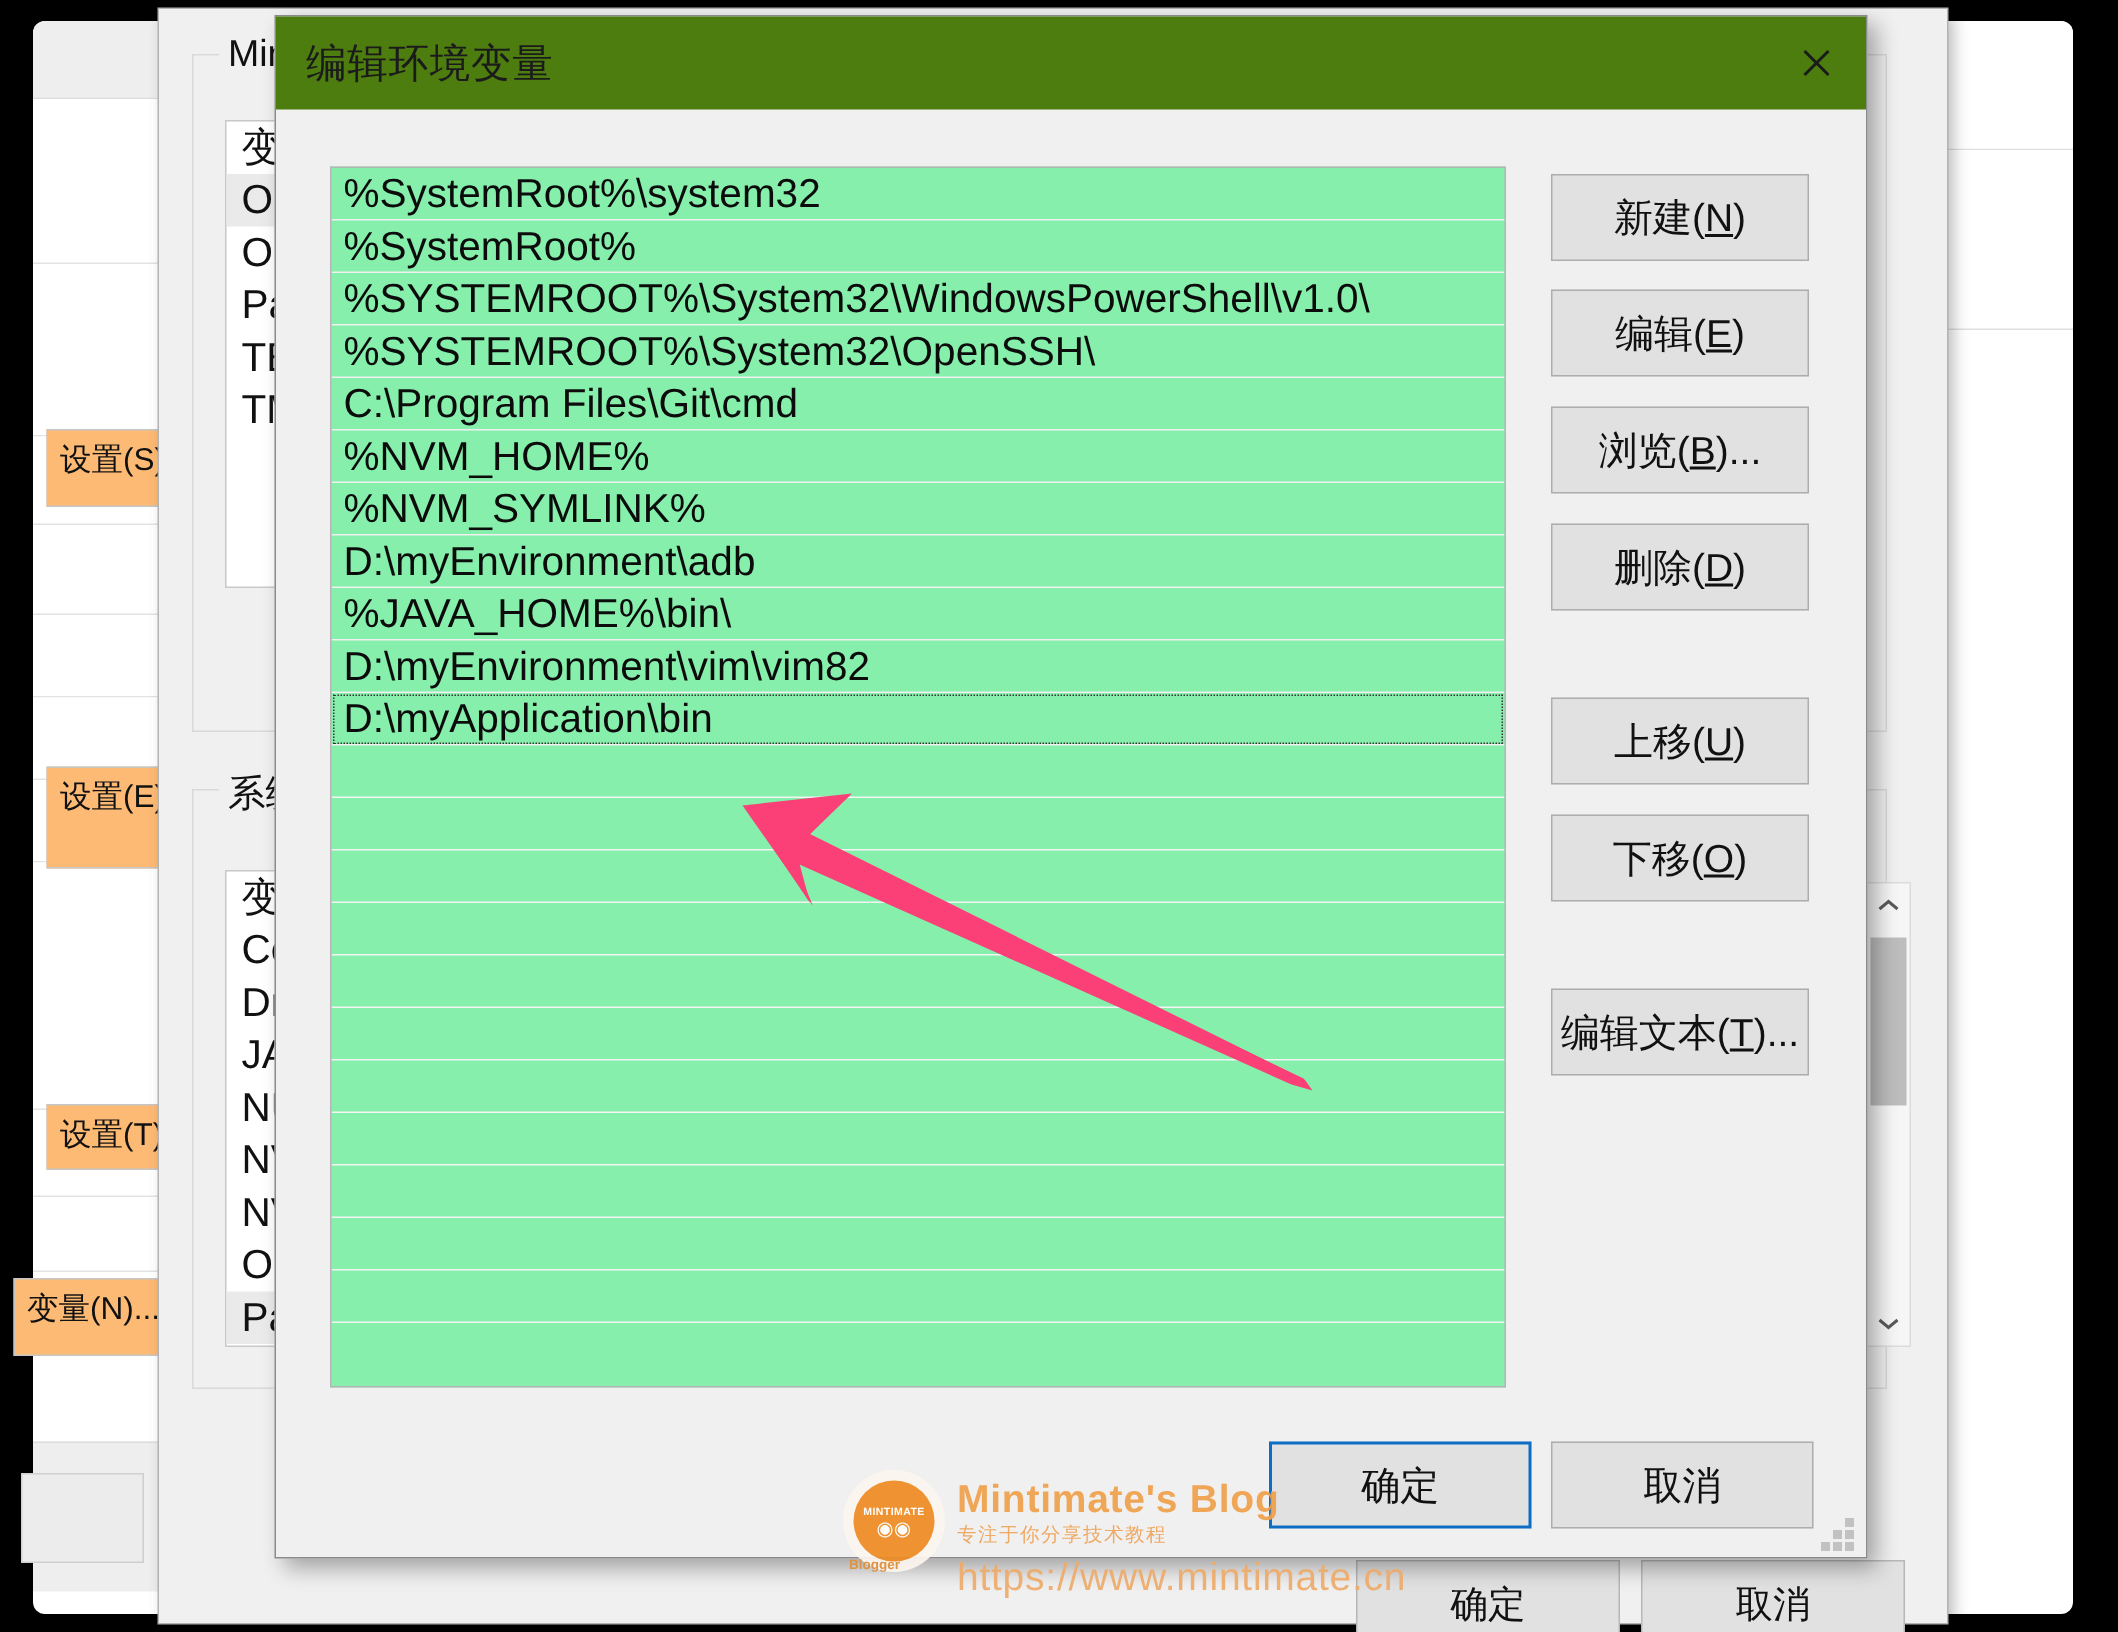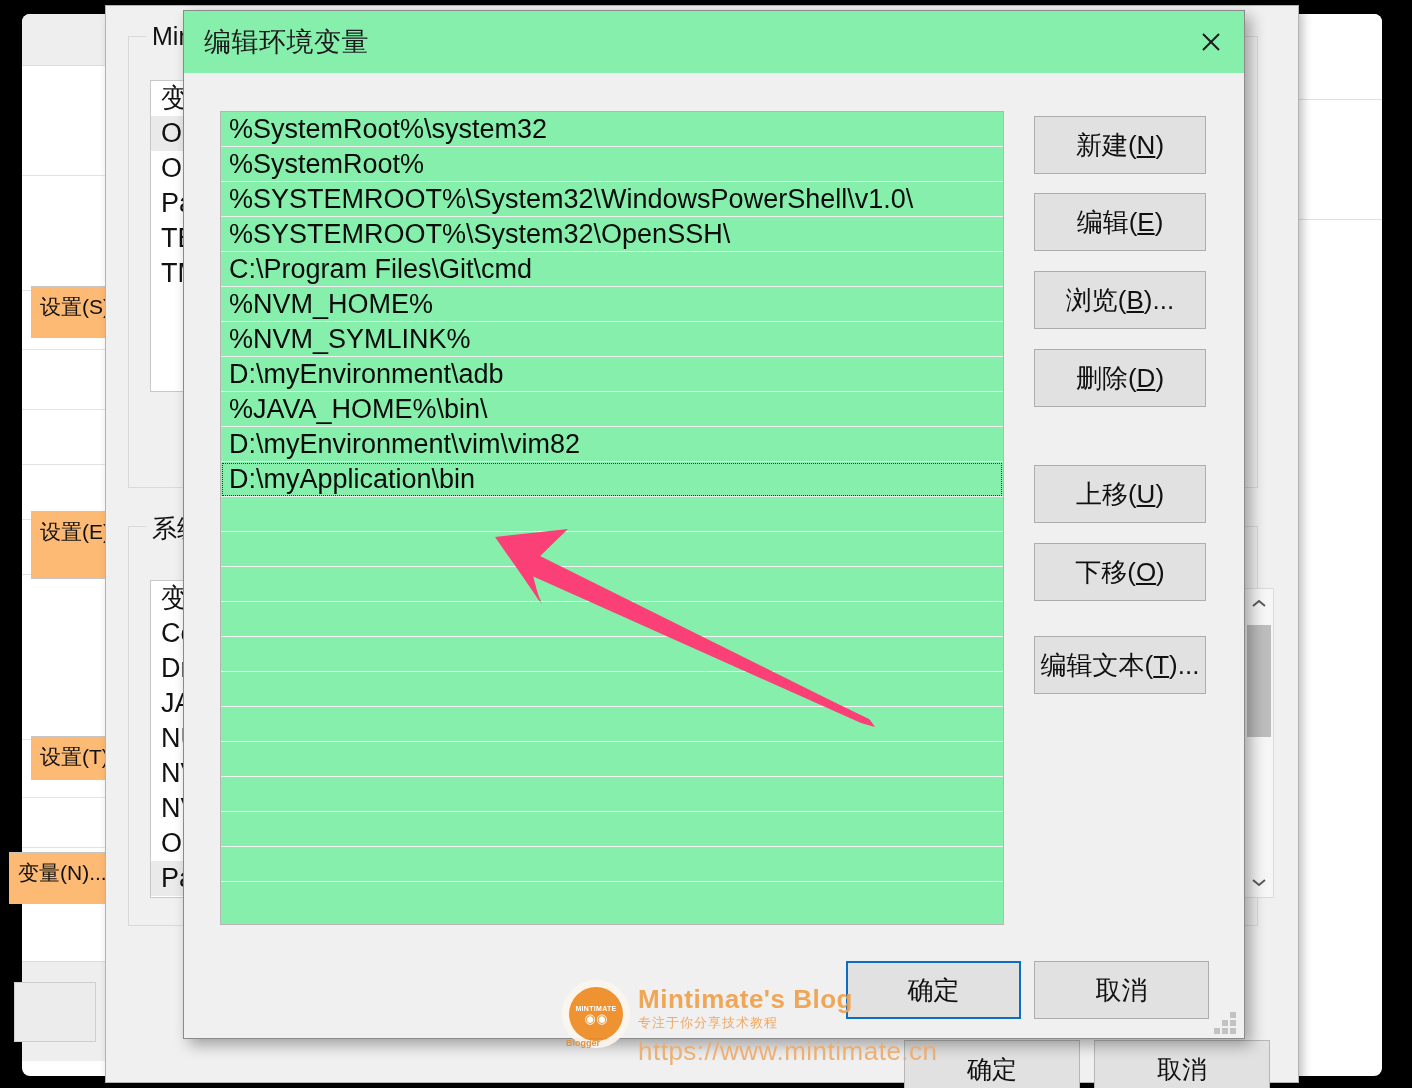--- a/index.html
+++ b/index.html
@@ -77,21 +77,21 @@
 
   
   .dlg {
     position:absolute; left:183px; top:10px; width:1062px; height:1029px;
     background:#f0f0f0;
     border:1px solid #8a8a8a;
     box-shadow: 6px 6px 14px rgba(0,0,0,.33);
   }
   .dlg-title {
     position:absolute; left:0; top:0; right:0; height:62px;
-    background:#86efac; display:flex; align-items:center;
+    background:#4d7c0f; display:flex; align-items:center;
   }
   .dlg-title .t {
     margin-left:20px; font-size:27px; color:#1b1b1b; letter-spacing:.5px;
   }
   .dlg-close {
     position:absolute; right:0; top:0; width:66px; height:62px;
     display:flex; align-items:center; justify-content:center;
     font-size:30px; color:#1b1b1b; font-weight:300;
   }
 
@@ -301,21 +301,21 @@
     </div>
     <div class="sidebtn" style="top:338px;">
       <span><span>删除(</span><u>D</u><span>)</span></span>
     </div>
     <div class="sidebtn" style="top:454px;">
       <span><span>上移(</span><u>U</u><span>)</span></span>
     </div>
     <div class="sidebtn" style="top:532px;">
       <span><span>下移(</span><u>O</u><span>)</span></span>
     </div>
-    <div class="sidebtn" style="top:625px;">
+    <div class="sidebtn" style="top:648px;">
       <span><span>编辑文本(</span><u>T</u><span>)...</span></span>
     </div>
 
     <div class="bottombtn default" style="left:662px; top:950px;">
       <span>确定</span>
     </div>
     <div class="bottombtn" style="left:850px; top:950px;">
       <span>取消</span>
     </div>
 

